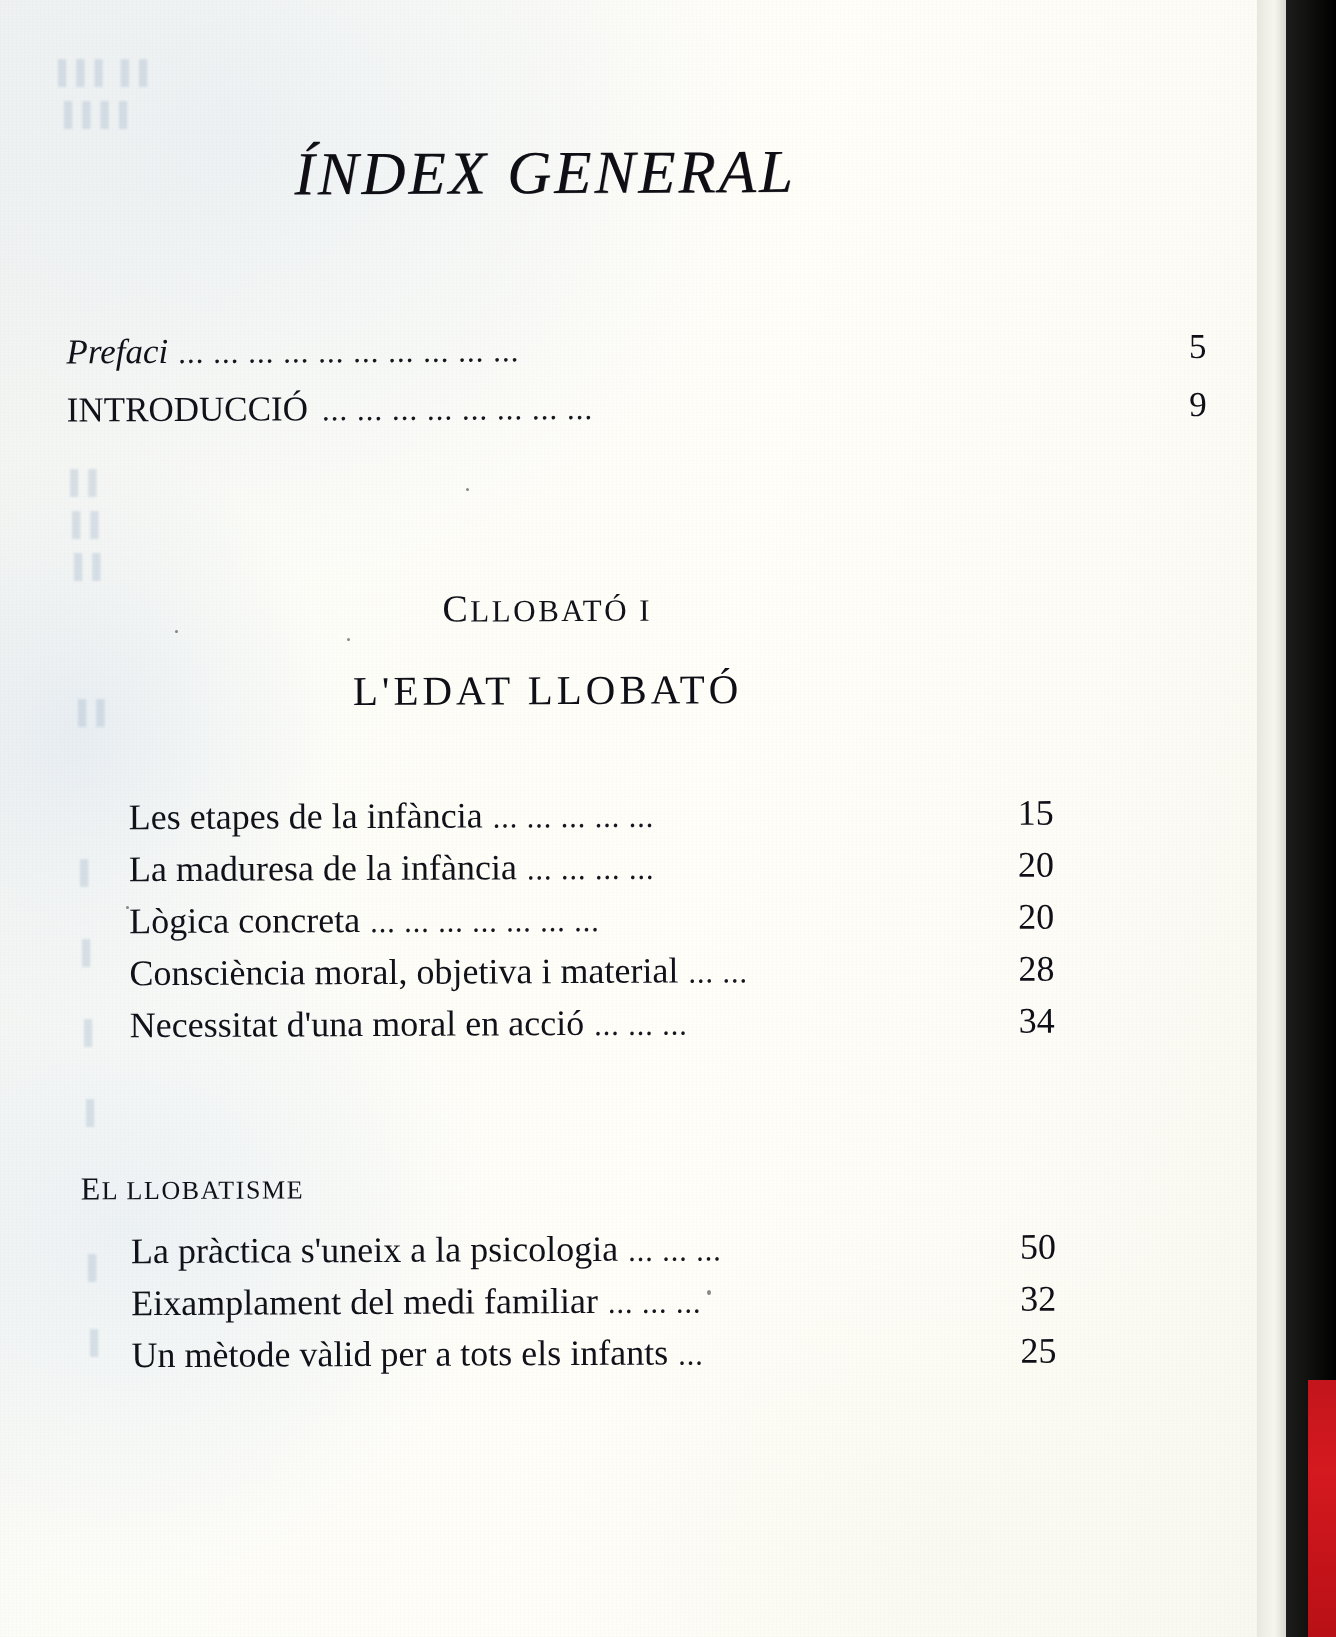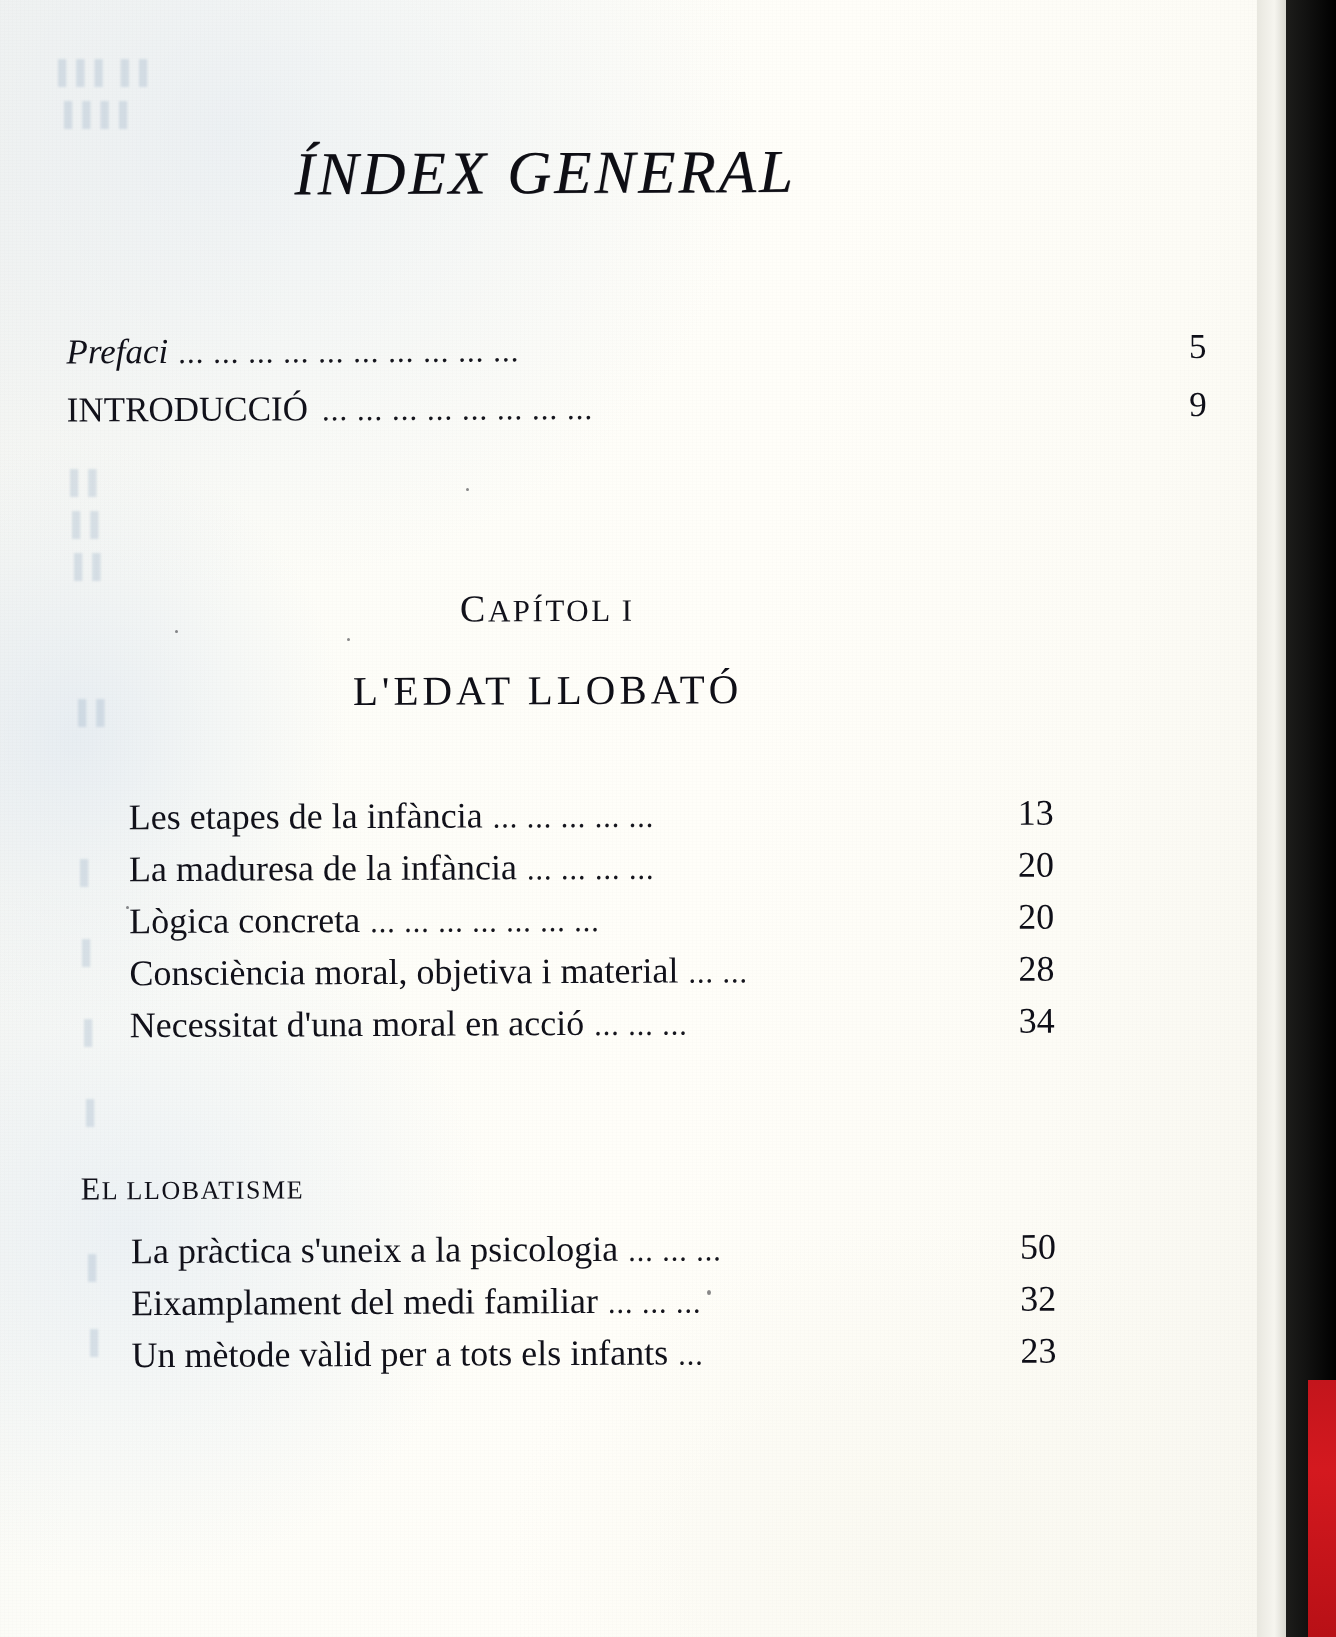--- a/index.html
+++ b/index.html
@@ -224,30 +224,30 @@
       <span class="pageno">5</span>
     </div>
 
     <div class="front row row-intro">
       <span class="label">INTRODUCCIÓ</span>
       <span class="leaders">...    ...    ...   ...   ...   ...   ...   ...</span>
       <span class="pageno">9</span>
     </div>
 
     <div class="chapter-num">
-      <span class="cap">C</span><span>APÍTOL I</span>
+      <span class="cap">C</span><span>LLOBATÓ I</span>
     </div>
     <div class="chapter-title">L'EDAT LLOBATÓ</div>
 
     <div class="entries group-1">
 
       <div class="row">
         <span class="label">Les etapes de la infància</span>
         <span class="leaders">...   ...   ...   ...   ...</span>
-        <span class="pageno">13</span>
+        <span class="pageno">15</span>
       </div>
 
       <div class="row">
         <span class="label">La maduresa de la infància</span>
         <span class="leaders">...   ...   ...   ...</span>
         <span class="pageno">20</span>
       </div>
 
       <div class="row">
         <span class="label">Lògica concreta</span>
@@ -283,21 +283,21 @@
 
       <div class="row">
         <span class="label">Eixamplament del medi familiar</span>
         <span class="leaders">...   ...   ...</span>
         <span class="pageno">32</span>
       </div>
 
       <div class="row">
         <span class="label">Un mètode vàlid per a tots els infants</span>
         <span class="leaders">...</span>
-        <span class="pageno">23</span>
+        <span class="pageno">25</span>
       </div>
 
     </div>
 
   </div>
 
   <div class="edge-gap"></div>
   <div class="edge-black"></div>
   <div class="edge-red"></div>
 

